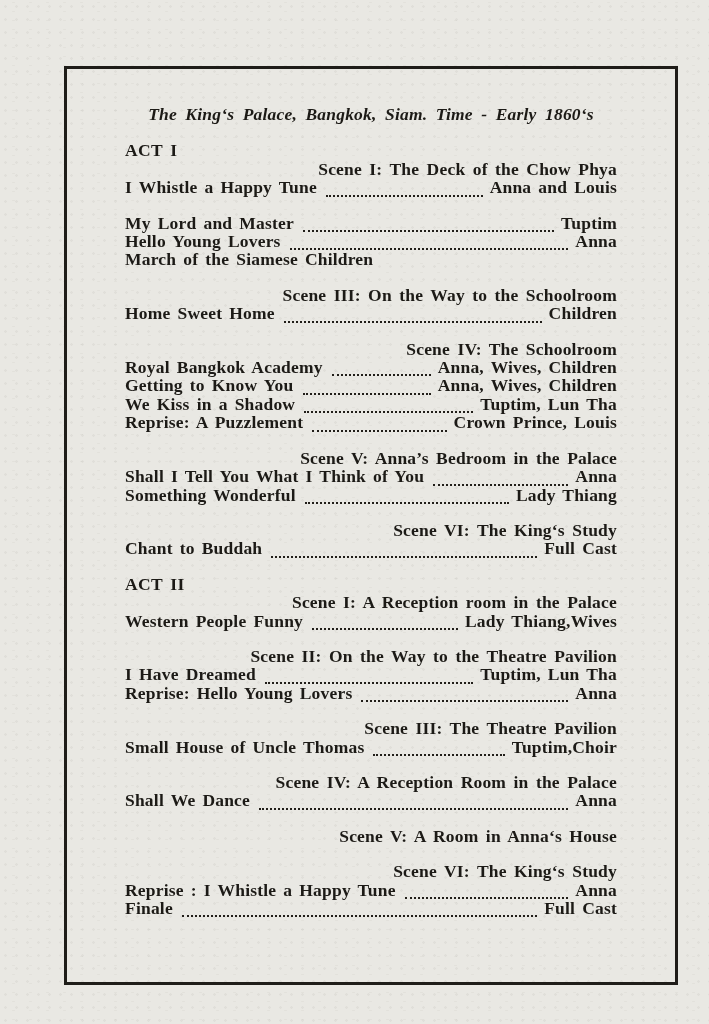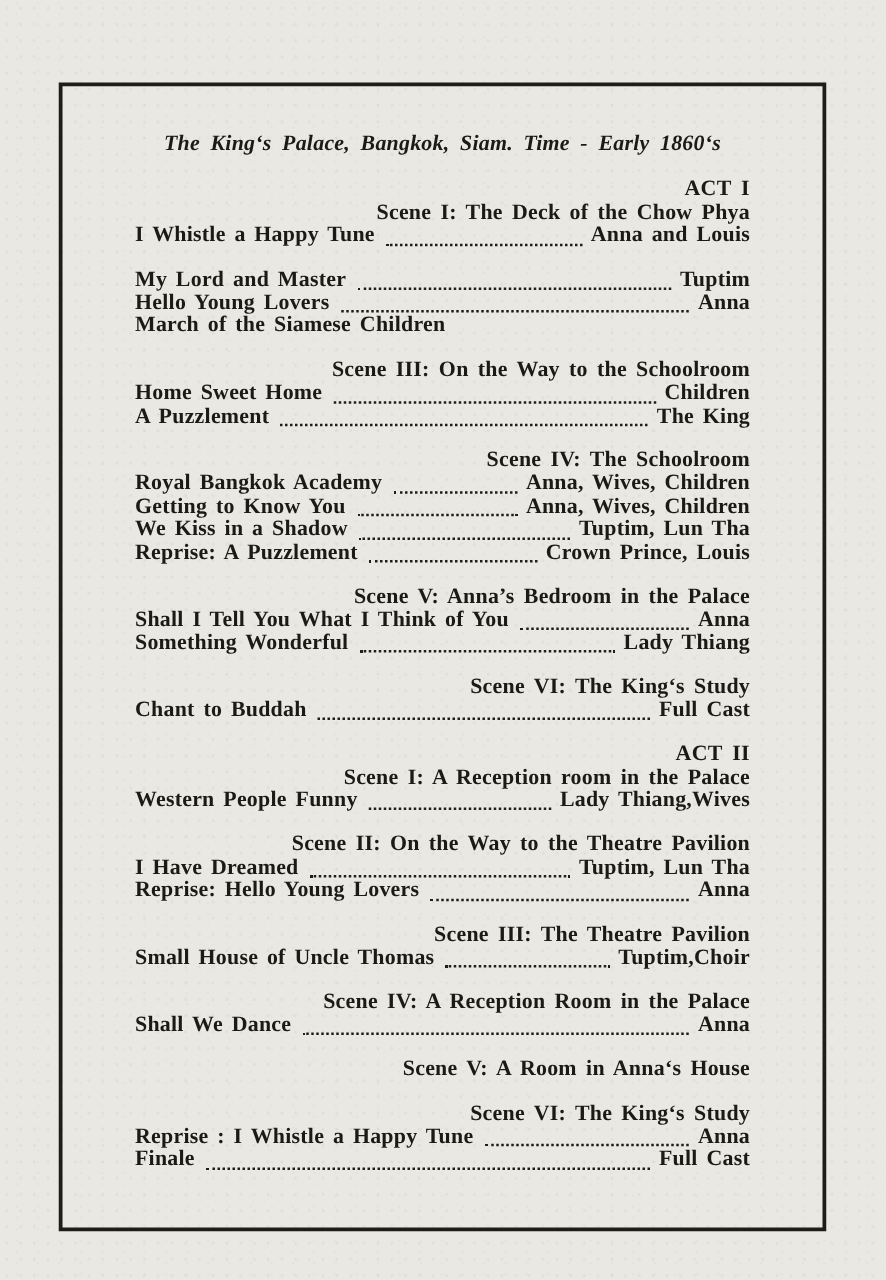--- a/index.html
+++ b/index.html
@@ -16,21 +16,21 @@
       radial-gradient(rgba(60,55,45,0.05) 1px, transparent 1.4px),
       radial-gradient(rgba(60,55,45,0.04) 1px, transparent 1.4px);
     background-size: 11px 13px, 17px 9px;
     background-position: 0 0, 5px 7px;
     font-family: "Liberation Serif", "DejaVu Serif", serif;
     color: #1c1a16;
     overflow: hidden;
   }
   .frame {
     position: absolute;
-    left: 47px;
+    left: 64px;
     top: 66px;
     width: 608px;
     height: 913px;
     border: 3px solid #1f1d19;
     box-sizing: content-box;
     padding: 36px 58px 0 58px;
     box-sizing: border-box;
     width: 614px;
     height: 919px;
   }
@@ -38,21 +38,21 @@
     text-align: center;
     font-style: italic;
     font-weight: 700;
     font-size: 17.5px;
     line-height: 18.4px;
     margin: 0 0 18px 0;
     word-spacing: 0.22em;
     letter-spacing: 0.2px;
   }
   .act-title {
-    text-align: right;
+    text-align: left;
     font-size: 17.5px;
     font-weight: 700;
     line-height: 18.4px;
     margin: 0;
     word-spacing: 0.18em;
     letter-spacing: 0.3px;
   }
   .act + .act { margin-top: 17px; }
   .scene { margin-top: 17px; }
   .act .scene:first-child { margin-top: 0; }
@@ -132,25 +132,20 @@
 
   <div class="scene">
     <h3 class="scene-heading">Scene III: On the Way to the Schoolroom</h3>
     <div class="songs">
   <div class="song-row">
     <span class="song-title">Home Sweet Home</span>
     <span class="leader"></span>
     <span class="performer">Children</span>
   </div>
 
-  <div class="song-row">
-    <span class="song-title">A Puzzlement</span>
-    <span class="leader"></span>
-    <span class="performer">The King</span>
-  </div>
 </div>
   </div>
 
   <div class="scene">
     <h3 class="scene-heading">Scene IV: The Schoolroom</h3>
     <div class="songs">
   <div class="song-row">
     <span class="song-title">Royal Bangkok Academy</span>
     <span class="leader"></span>
     <span class="performer">Anna, Wives, Children</span>

